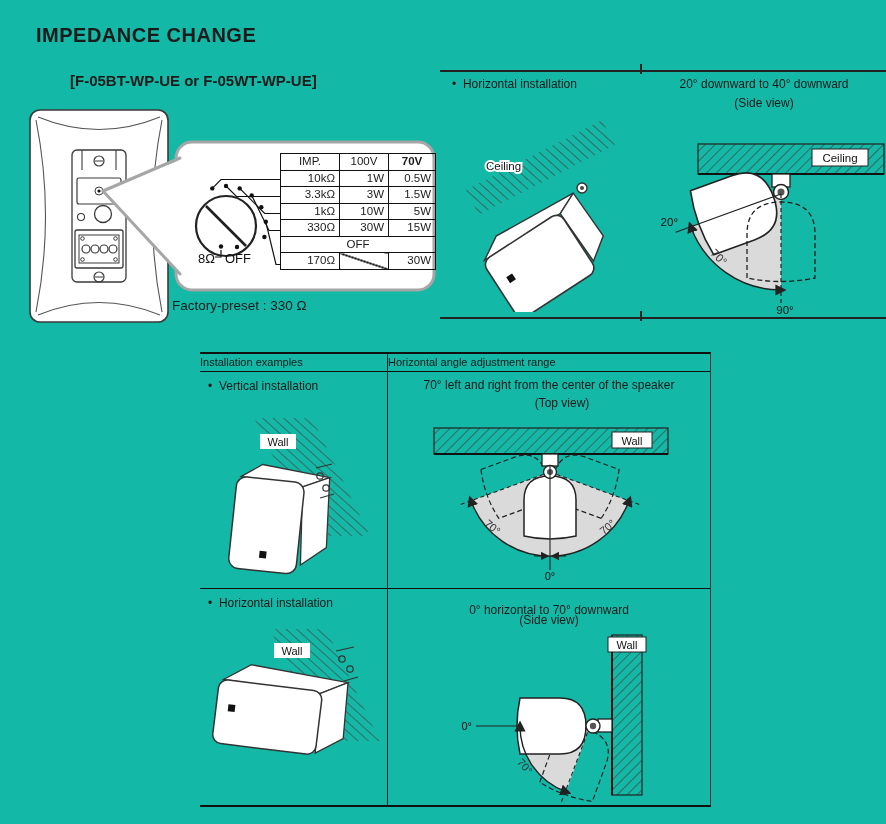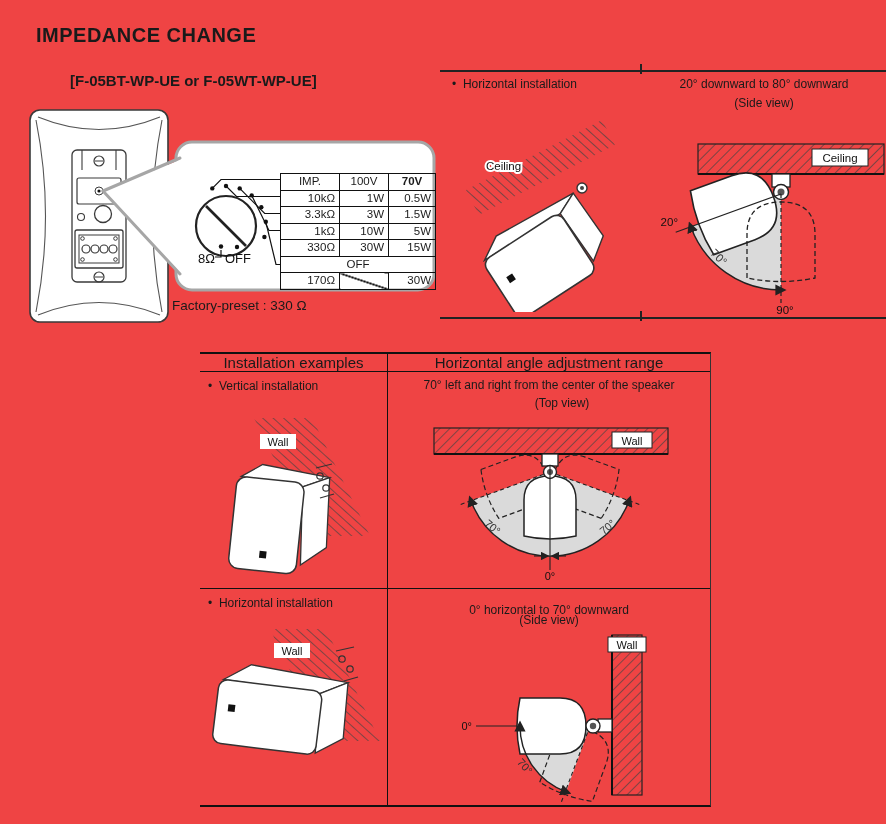--- a/index.html
+++ b/index.html
@@ -1,37 +1,37 @@
 <!DOCTYPE html>
 <html><head>
 <meta charset="utf-8">
 <style>
   html,body{margin:0;padding:0;background:#fff;}
-  #page{position:relative;width:886px;height:824px;background:#ef4444;overflow:hidden;
+  #page{position:relative;width:886px;height:824px;background:#14b8a6;overflow:hidden;
         font-family:"Liberation Sans","DejaVu Sans",sans-serif;color:#1a1a1a;}
   .abs{position:absolute;}
   .title{font-size:20px;font-weight:bold;letter-spacing:.5px;}
   .model{font-size:15px;font-weight:bold;}
   .txt{font-size:12px;}
   .txt-c{font-size:12px;text-align:center;}
   
   table.imp{border-collapse:collapse;table-layout:fixed;}
   table.imp td{border:1.5px solid #111;font-size:11.5px;height:15.5px;padding:0 4px 0 0;
                text-align:right;white-space:nowrap;line-height:1;}
   table.imp tr.hd td{text-align:center;padding:0;}
   table.imp td.ctr{text-align:center;padding:0;}
   table.imp td.slash{background:linear-gradient(to top right,#fff 47%,#111 47%,#111 53%,#fff 53%);}
   
   #adj-table{border-top:2px solid #111;border-right:1.6px solid #333;border-bottom:2px solid #111;}
   .hrow{display:flex;border-bottom:1.6px solid #111;height:17px;align-items:center;}
   .brow{display:flex;height:216px;position:relative;justify-content:center;}
   .brow.first{border-bottom:1.6px solid #111;}
   .c1{width:187px;border-right:1.6px solid #111;position:relative;height:100%;}
   .c2{flex:1;position:relative;height:100%;}
-  .hc{font-size:15px;text-align:center;}
+  .hc{font-size:11px;}
   .line{background:#222;}
   svg text{font-family:"Liberation Sans","DejaVu Sans",sans-serif;}
 </style>
 </head>
 <body>
 
 <div id="page">
 
   <div class="abs title" style="left:36px;top:24px;">IMPEDANCE CHANGE</div>
   <div class="abs model" style="left:30px;top:72px;margin-left:40px;">[F-05BT-WP-UE or F-05WT-WP-UE]</div>
@@ -97,21 +97,21 @@
         <path d="M215.7,88.4 L240.7,113.5 L256,113.5"></path>
         <path d="M227.7,95.4 L245,130.5 L256,130.5"></path>
         <path d="M241.8,121.8 L252,164.5 L256,164.5"></path>
         <path d="M191,157 L197,157 L197,150"></path>
       </g>
       <text x="174" y="163" font-size="13" fill="#111">8Ω</text>
       <text x="201" y="163" font-size="13" fill="#111">OFF</text>
     </g>
   </svg>
 
-  <table class="imp abs" style="left:280px;top:153px;width:152px;margin-top:20px;">
+  <table class="imp abs" style="left:280px;top:153px;width:152px;">
     <tbody>
         <tr class="hd">
       <td style="width:58px;">IMP.</td>
       <td style="width:48px;">100V</td>
       <td style="width:46px;font-weight:bold;">70V</td>
     </tr>
     <tr>
       <td>10kΩ</td>
       <td>1W</td>
       <td>0.5W</td>
@@ -146,21 +146,21 @@
 
   <div class="abs line" style="left:440px;top:70px;width:446px;height:1.6px;"></div>
   <div class="abs line" style="left:640px;top:64px;width:1.6px;height:10px;"></div>
   <div class="abs line" style="left:440px;top:317px;width:446px;height:1.6px;"></div>
   <div class="abs line" style="left:640px;top:311px;width:1.6px;height:10px;"></div>
 
   <div class="abs txt" style="left:452px;top:77px;">
     <span>•</span>&nbsp;
     <span>Horizontal installation</span>
   </div>
-  <div class="abs txt-c" style="left:648px;top:77px;width:232px;">20° downward to 80° downward</div>
+  <div class="abs txt-c" style="left:648px;top:77px;width:232px;">20° downward to 40° downward</div>
   <div class="abs txt-c" style="left:648px;top:96px;width:232px;">(Side view)</div>
 
   <svg class="abs" style="left:452px;top:112px;" width="200" height="200" viewBox="0 0 200 200">
     <defs>
       <pattern id="h3d" patternUnits="userSpaceOnUse" width="7" height="7" patternTransform="rotate(-48)">
         <line x1="0" y1="0" x2="0" y2="7" stroke="#444" stroke-width="1.4"></line>
       </pattern>
     </defs>
     <polygon points="14,78 150,8 162.8,32.9 26.8,102.9" fill="url(#h3d)"></polygon>
     <g transform="translate(30,150) rotate(-33)" fill="#fff" stroke="#333" stroke-width="1.4">

